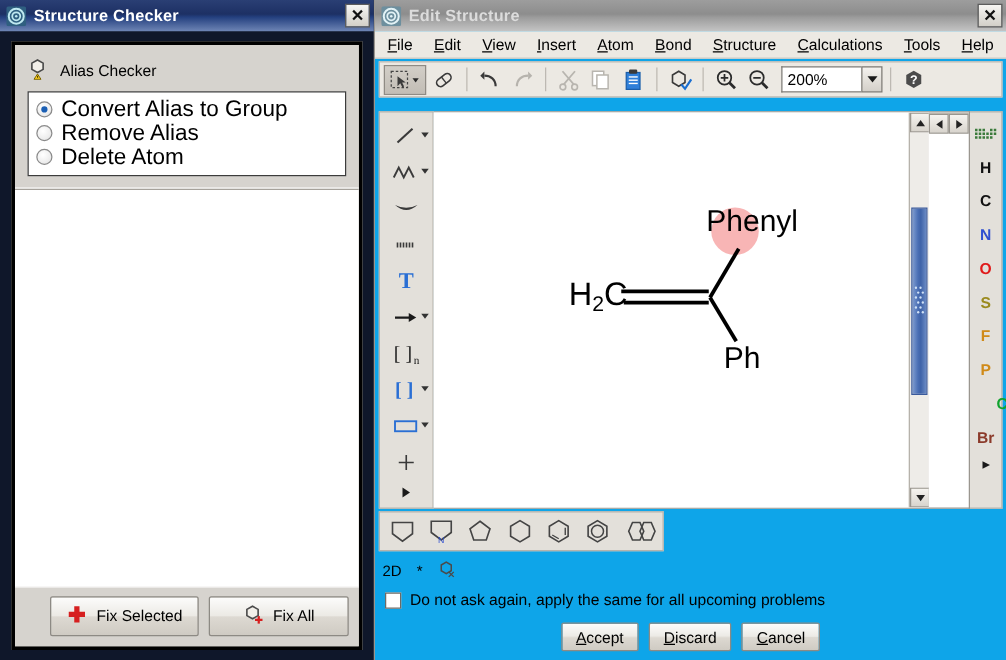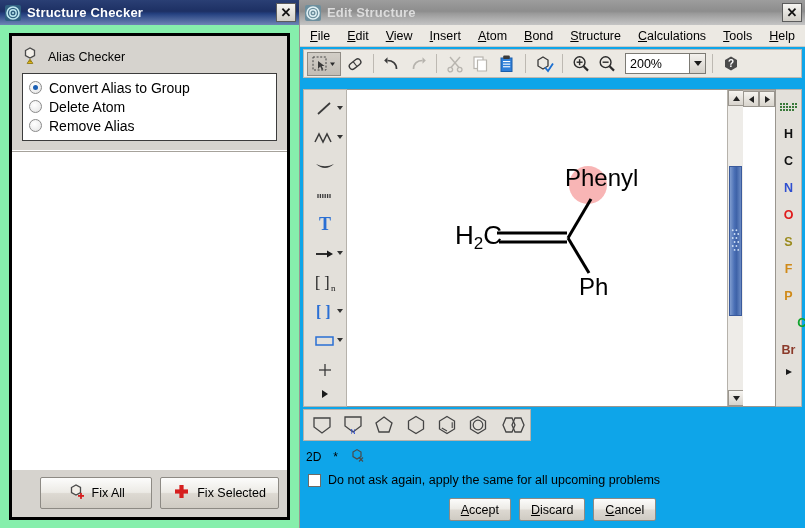--- a/index.html
+++ b/index.html
@@ -9,21 +9,21 @@
     overflow: hidden;
     font-family: "Liberation Sans", sans-serif;
     font-size: 12px;
     background: #d6d3ce;
   }
   #root { position: relative; width: 805px; height: 528px; }
 
   
   #checker-window {
     position: absolute; left: 0; top: 0; width: 300px; height: 528px;
-    background: #86efac;
+    background: #0f172a;
     border-right: 1px solid #9a968f;
   }
   .titlebar {
     height: 25px; display: flex; align-items: center;
     padding: 0 3px 0 5px; gap: 6px;
   }
   .titlebar.active {
     background: linear-gradient(to bottom, #2a3f74 0%, #1d3064 45%, #24407f 55%, #6e85b5 100%);
   }
   .titlebar.inactive {
@@ -75,21 +75,21 @@
   .radio {
     width: 13px; height: 13px; border-radius: 50%;
     border: 1px solid #8a8a8a;
     background: radial-gradient(circle at 40% 35%, #ffffff 0%, #eeeeee 60%, #dddddd 100%);
     position: relative; flex: 0 0 13px;
   }
   .radio.on::after {
     content: ""; position: absolute; left: 3px; top: 3px;
     width: 5px; height: 5px; border-radius: 50%; background: #1b5fb4;
   }
-  .radio-row .lbl { font-size: 14px; color: #000; }
+  .radio-row .lbl { font-size: 18px; color: #000; }
   .checker-white {
     flex: 1; background: #ffffff; border-top: 1px solid #a6a29b; margin: 0;
   }
   .checker-btnbar {
     background: #d6d3ce; border-top: 1px solid #ffffff;
     padding: 7px 8px 8px 8px; display: flex; gap: 8px; justify-content: flex-end;
   }
   .jbtn {
     background: linear-gradient(to bottom, #fcfcfb 0%, #eceae5 48%, #ddd9d2 52%, #cfcbc3 100%);
     border: 1px solid #8d8a84;
@@ -275,50 +275,50 @@
             <span class="lbl">Alias Checker</span>
           </div>
 
           <div class="radio-group">
             <div class="radio-row">
               <span class="radio on"></span>
               <span class="lbl">Convert Alias to Group</span>
             </div>
             <div class="radio-row">
               <span class="radio"></span>
-              <span class="lbl">Delete Atom</span>
+              <span class="lbl">Remove Alias</span>
             </div>
             <div class="radio-row">
               <span class="radio"></span>
-              <span class="lbl">Remove Alias</span>
+              <span class="lbl">Delete Atom</span>
             </div>
           </div>
         </div>
 
         <div class="checker-white"></div>
 
         <div class="checker-btnbar">
+          <div class="jbtn wide">
+            <span>
+              <svg width="17" height="17" viewBox="0 0 17 17">
+                <rect x="2" y="6.4" width="13" height="4.2" fill="#d61f1f"></rect>
+                <rect x="6.4" y="2" width="4.2" height="13" fill="#d61f1f"></rect>
+              </svg>
+            </span>
+            <span>Fix Selected</span>
+          </div>
           <div class="jbtn wide">
             <span>
               <svg width="17" height="17" viewBox="0 0 17 17">
                 <path d="M3.5 4.5 L8 2 L12.5 4.5 L12.5 9.5 L8 12 L3.5 9.5 Z" fill="#f2efe9" stroke="#4a4a4a" stroke-width="1.3"></path>
                 <rect x="10" y="12" width="6" height="1.8" fill="#d61f1f"></rect>
                 <rect x="12.1" y="9.9" width="1.8" height="6" fill="#d61f1f"></rect>
               </svg>
             </span>
             <span>Fix All</span>
-          </div>
-          <div class="jbtn wide">
-            <span>
-              <svg width="17" height="17" viewBox="0 0 17 17">
-                <rect x="2" y="6.4" width="13" height="4.2" fill="#d61f1f"></rect>
-                <rect x="6.4" y="2" width="4.2" height="13" fill="#d61f1f"></rect>
-              </svg>
-            </span>
-            <span>Fix Selected</span>
           </div>
         </div>
 
       </div>
     </div>
   </div>
 
   <div id="editor-window">
 
     <div class="titlebar inactive">

